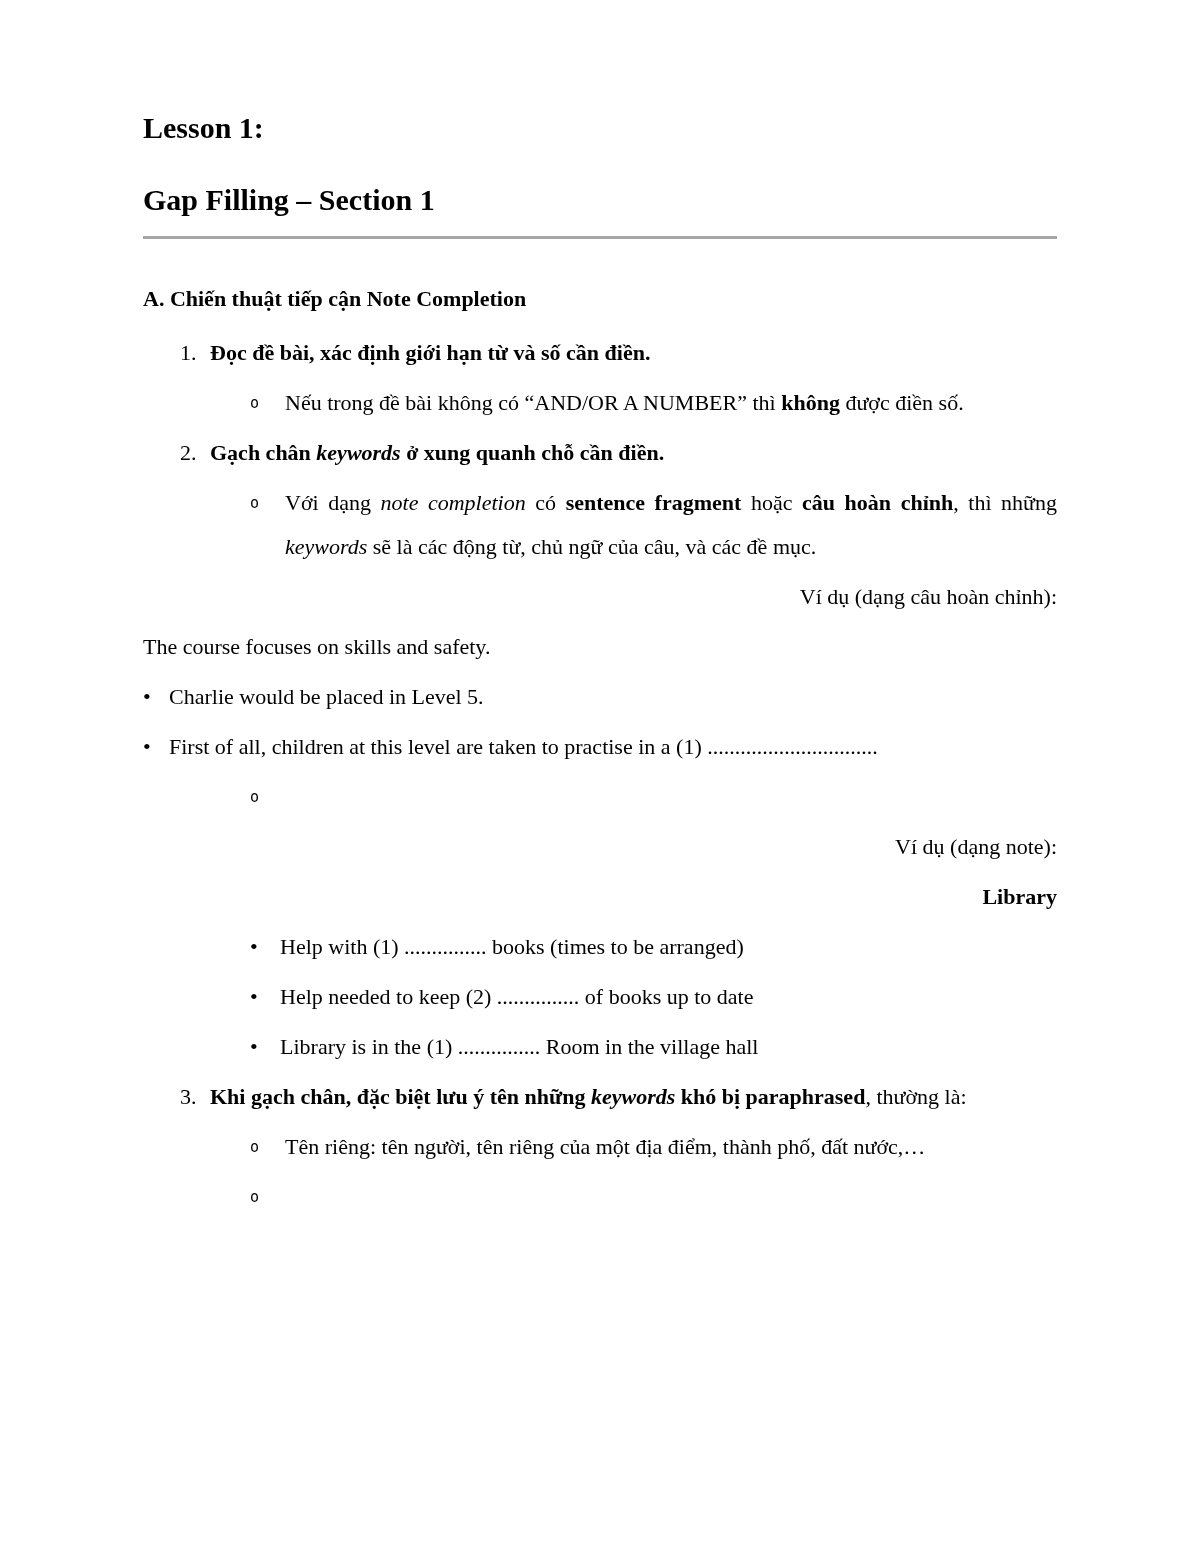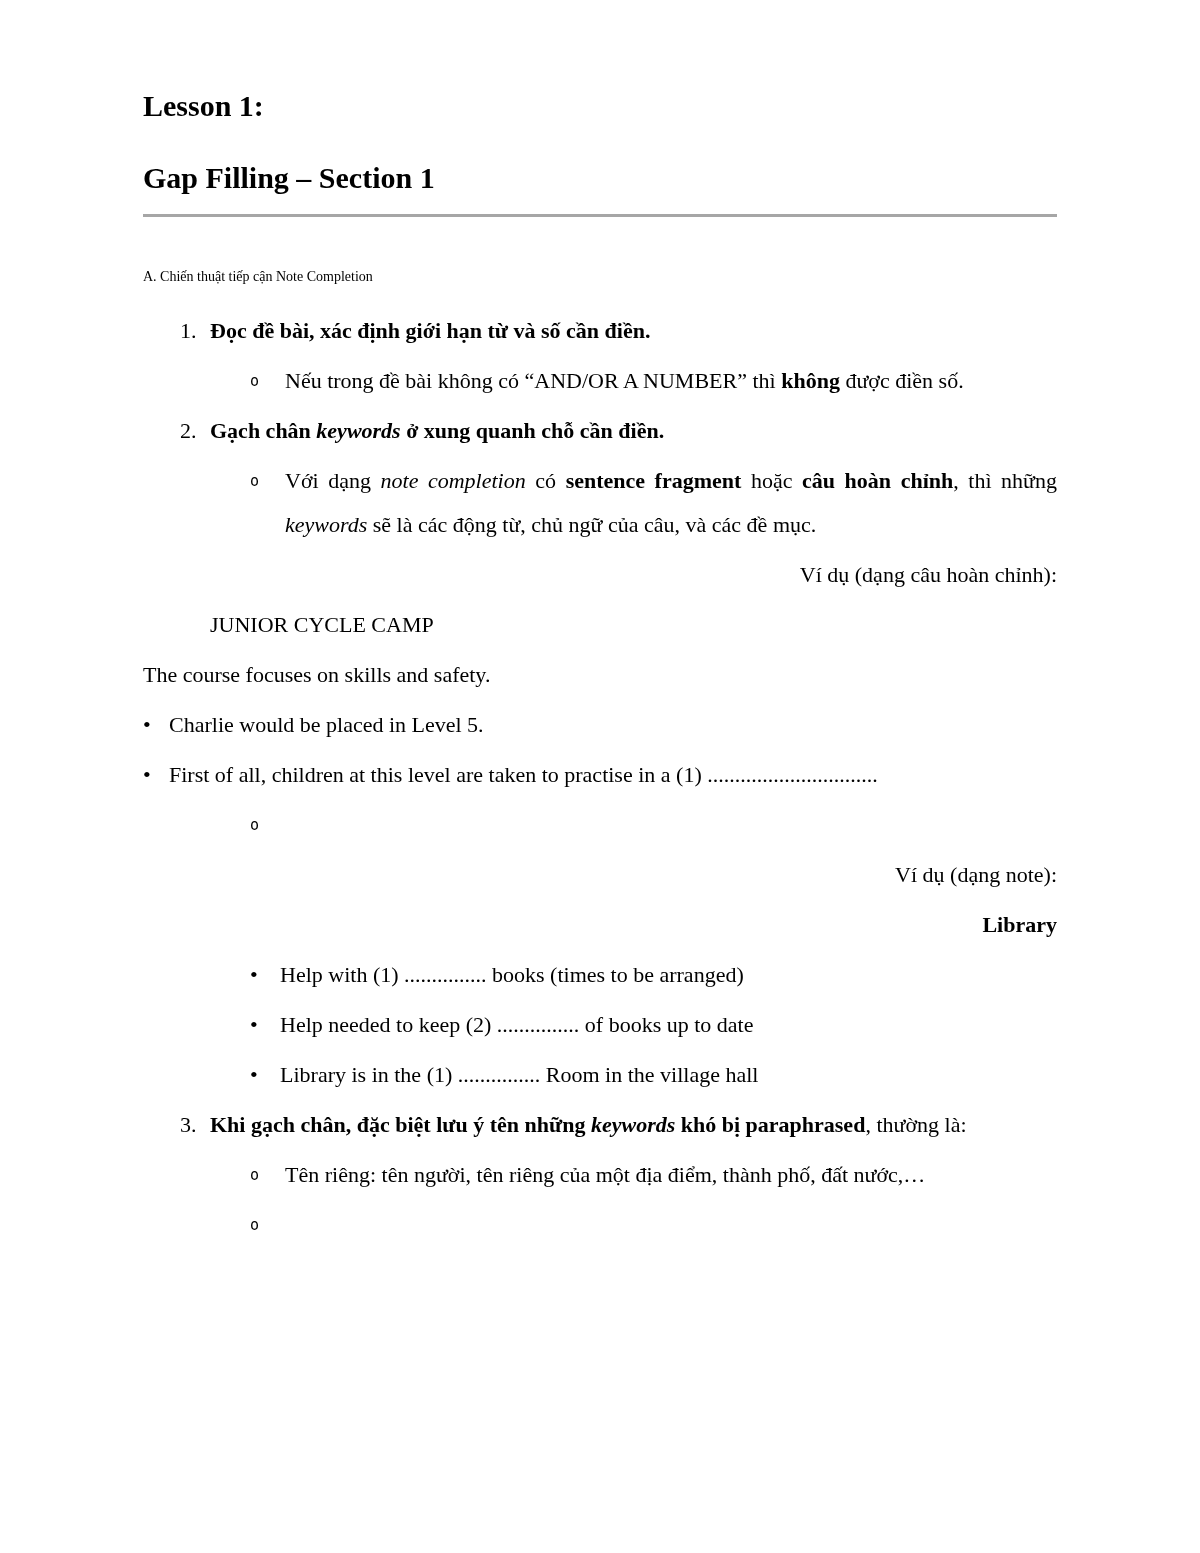--- a/index.html
+++ b/index.html
@@ -3,27 +3,27 @@
 <meta charset="utf-8">
 <style>
   * { margin:0; padding:0; box-sizing:border-box; }
   html,body { background:#ffffff; }
   body {
     width:1200px; height:1553px;
     color:#000000;
     font-family:"Liberation Serif", serif;
     overflow:hidden;
   }
-  .page { padding:75px 143px 0 143px; font-size:22px; line-height:44px;margin-top:13px; }
+  .page { padding:110px 143px 0 143px; font-size:22px; line-height:44px; }
 
   .doc-title-1 { font-size:30px; font-weight:bold; line-height:36px; margin-bottom:36px; }
   .doc-title-2 { font-size:30px; font-weight:bold; line-height:36px; margin-bottom:18px; }
   .title-rule { border:none; border-top:3px solid #a6a6a6; margin:0 0 42px 0; }
 
-  .section-heading { font-size:14px; font-weight:normal; line-height:36px; margin-bottom:14px; }
+  .section-heading { font-size:22px; font-weight:bold; line-height:36px; margin-bottom:14px; }
 
   .para { margin-bottom:6px; }
 
   .num-item { display:flex; margin-bottom:6px; }
   .num-item .num { flex:0 0 67px; padding-left:37px; }
   .num-item .num-content { flex:1; text-align:justify; font-weight:bold; }
   .num-item .num-content .plain { font-weight:normal; }
 
   .sub-item { display:flex; padding-left:107px; margin-bottom:6px; }
   .sub-item .o-marker { flex:0 0 35px; font-family:"DejaVu Sans Mono", monospace; font-size:15px; }
@@ -66,21 +66,20 @@
   <div class="num-item">
     <span class="num">2.</span>
     <div class="num-content"><span class="b">Gạch chân </span><span class="b i">keywords</span><span class="b"> ở xung quanh chỗ cần điền.</span></div>
   </div>
   <div class="sub-item">
     <span class="o-marker">o</span>
     <div class="sub-content"><span class="plain">Với dạng </span><span class="i plain">note completion</span><span class="plain"> có </span><span class="b">sentence fragment</span><span class="plain"> hoặc </span><span class="b">câu hoàn chỉnh</span><span class="plain">, thì những </span><span class="i plain">keywords</span><span class="plain"> sẽ là các động từ, chủ ngữ của câu, và các đề mục.</span></div>
   </div>
 
   <div class="para ex-intro">Ví dụ (dạng câu hoàn chỉnh):</div>
-  <div class="ex-heading">JUNIOR CYCLE CAMP</div>
   <div class="para ex-line">The course focuses on skills and safety.</div>
 
   <div class="ex-bullet">
     <span class="b-marker">•</span>
     <div class="b-text">Charlie would be placed in Level 5.</div>
   </div>
   <div class="ex-bullet">
     <span class="b-marker">•</span>
     <div class="b-text">First of all, children at this level are taken to practise in a (1) ...............................</div>
   </div>

